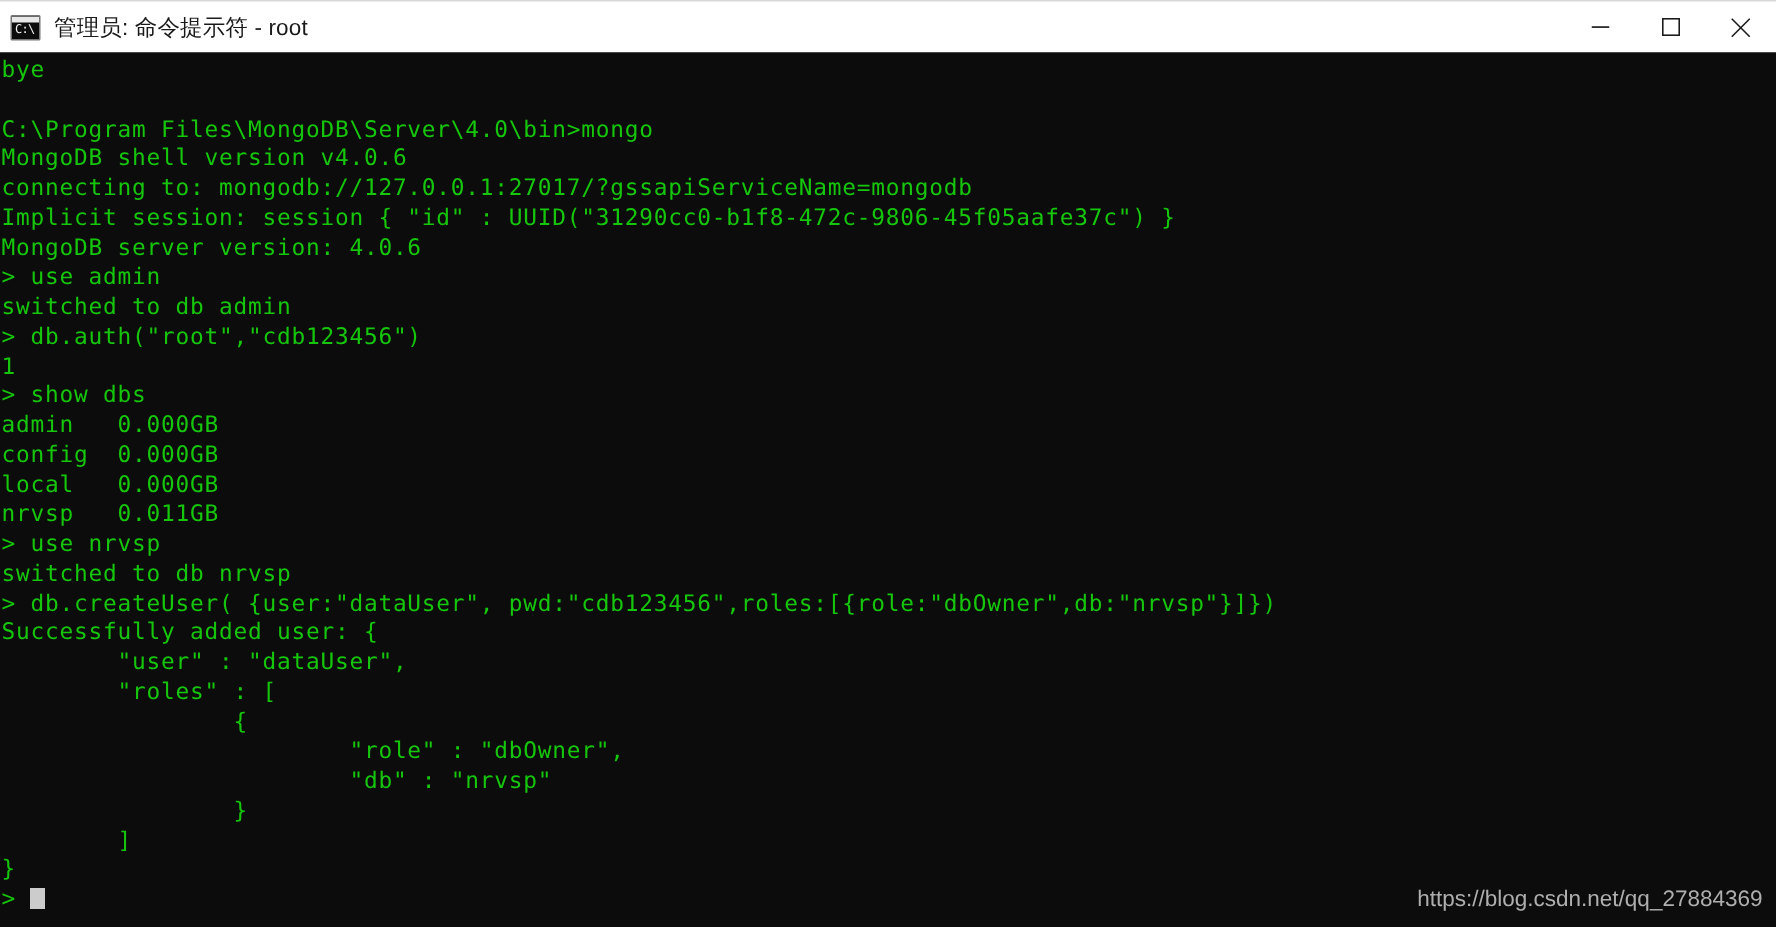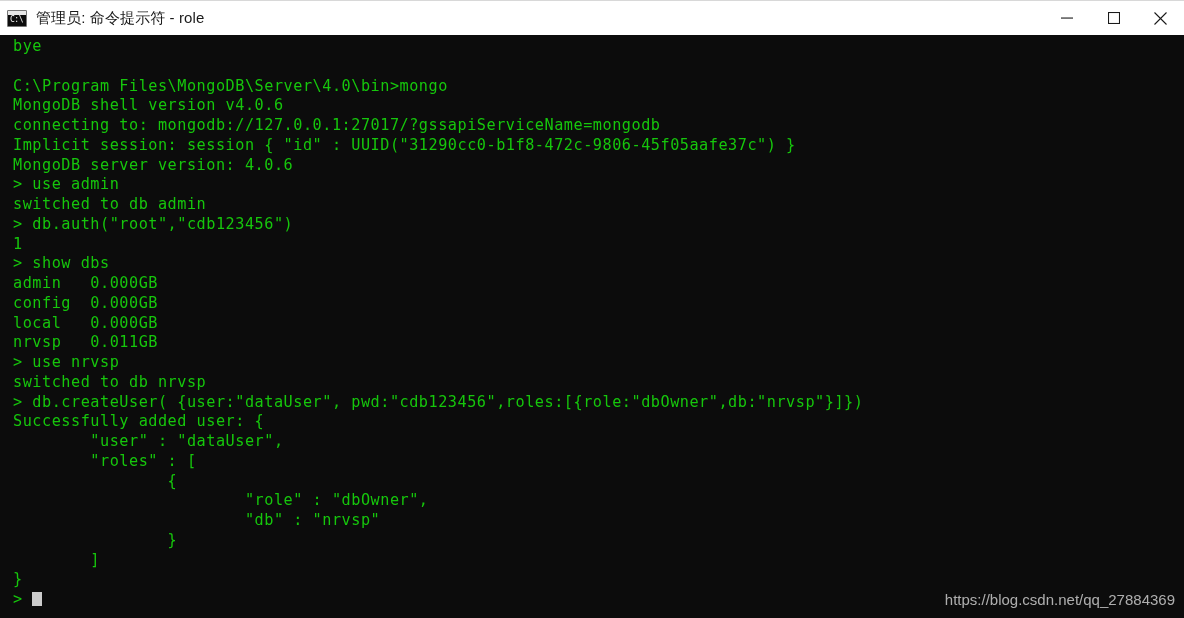--- a/index.html
+++ b/index.html
@@ -110,21 +110,20 @@
     font-size: 15.2px;
     line-height: 19.75px;
     color: #16c60c;
     white-space: pre;
     letter-spacing: 0.52px;
     padding-left: 1px;
   }
   .console .line {
     height: 19.75px;
     white-space: pre;
-    padding-left: 12px;
   }
   .cursor {
     display: inline-block;
     width: 9.7px;
     height: 14px;
     background: #cccccc;
     vertical-align: -2px;
   }
 
   
@@ -155,21 +154,21 @@
 </head>
 <body>
 
 <div class="window">
 
   <div class="titlebar">
     <div class="title-left">
       <span class="cmd-icon">
         <span class="glyph">C:\</span>
       </span>
-      <span class="title-text">管理员: 命令提示符 - role</span>
+      <span class="title-text">管理员: 命令提示符 - root</span>
     </div>
     <div class="window-controls">
       <div class="wc-btn">
         <svg width="12" height="12" viewBox="0 0 12 12" aria-hidden="true">
           <rect x="0" y="5.5" width="12" height="1.1" fill="#1a1a1a"></rect>
         </svg>
       </div>
       <div class="wc-btn">
         <svg width="12" height="12" viewBox="0 0 12 12" aria-hidden="true">
           <rect x="0.5" y="0.5" width="11" height="11" fill="none" stroke="#1a1a1a" stroke-width="1.1"></rect>

